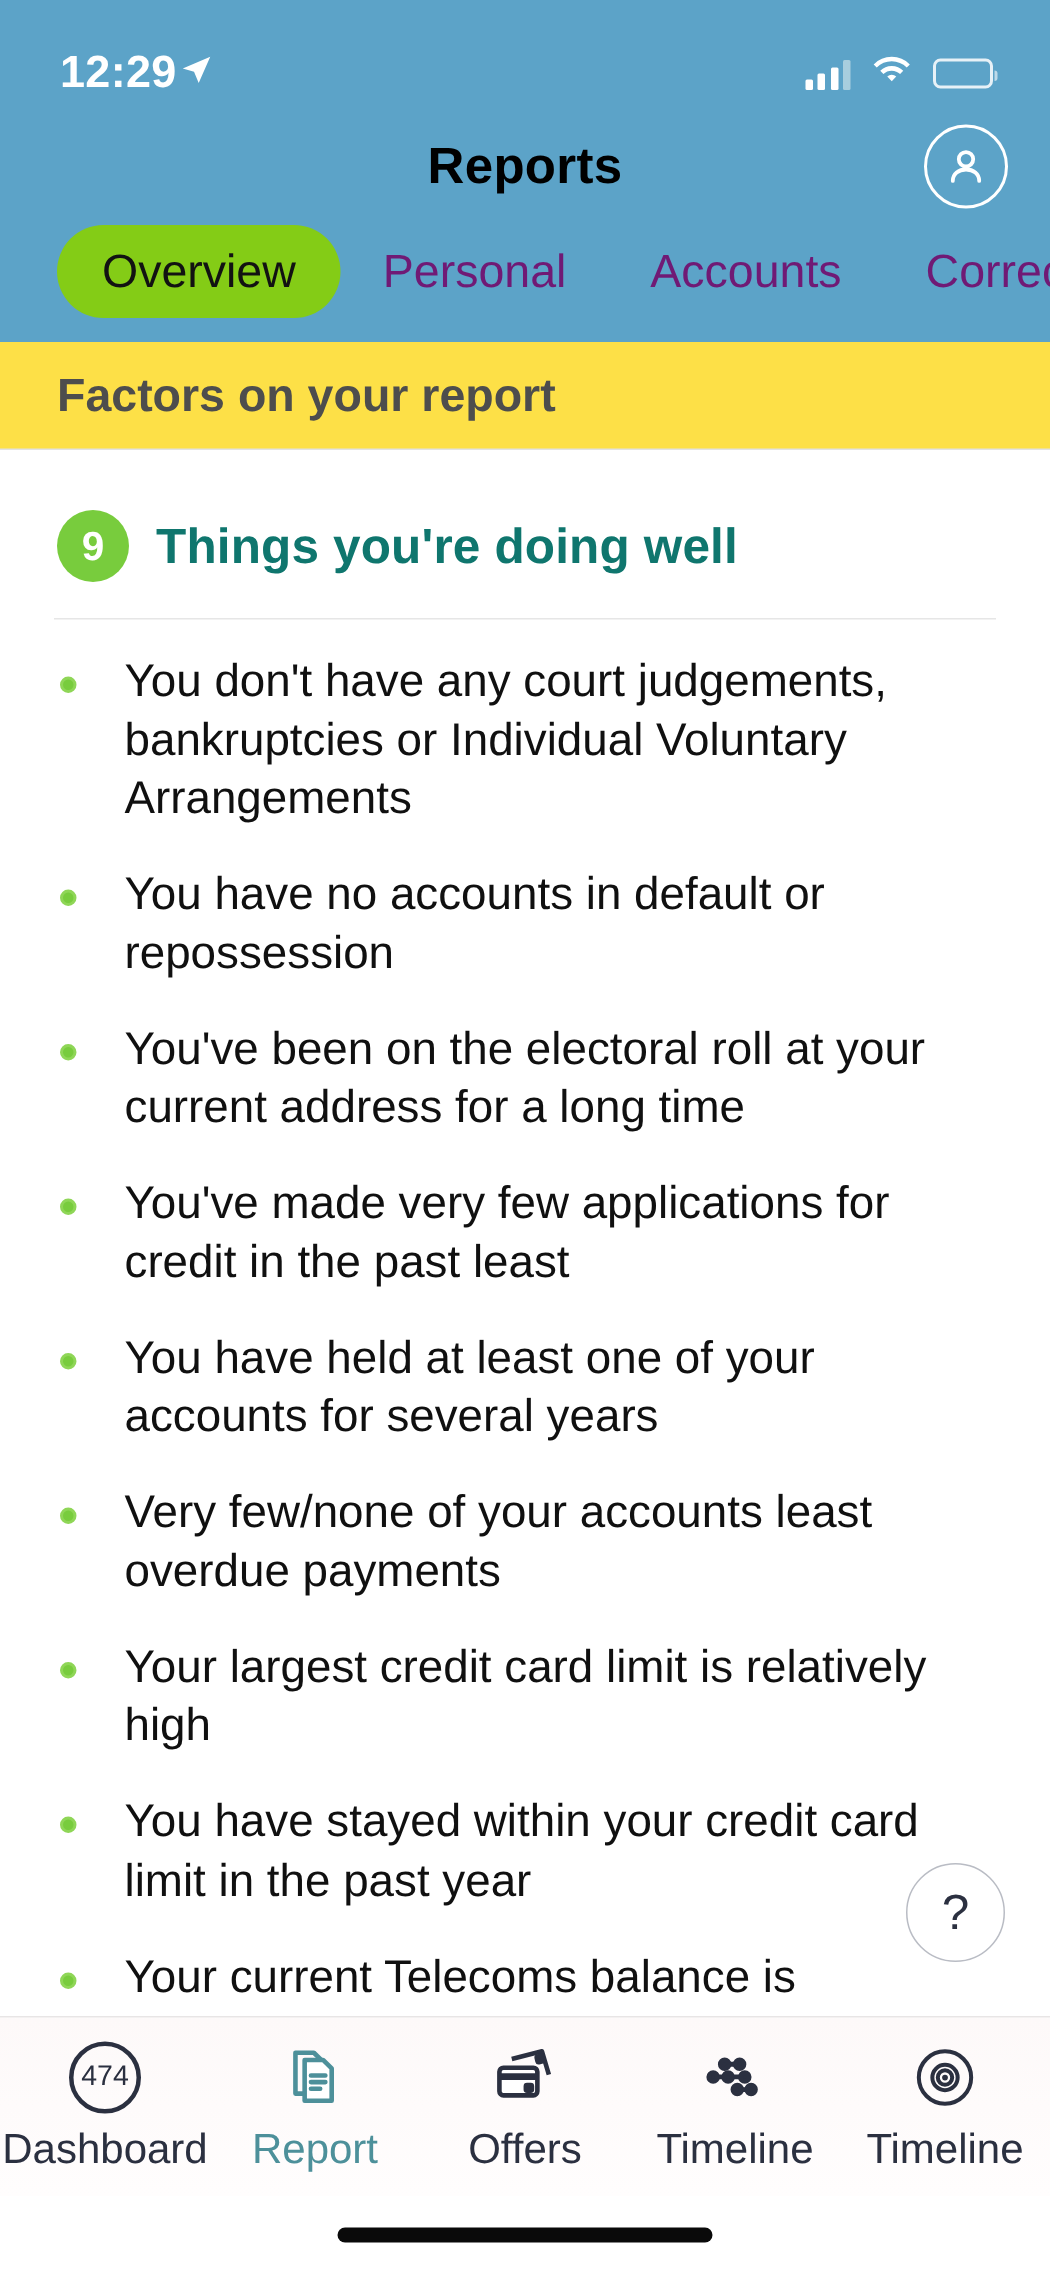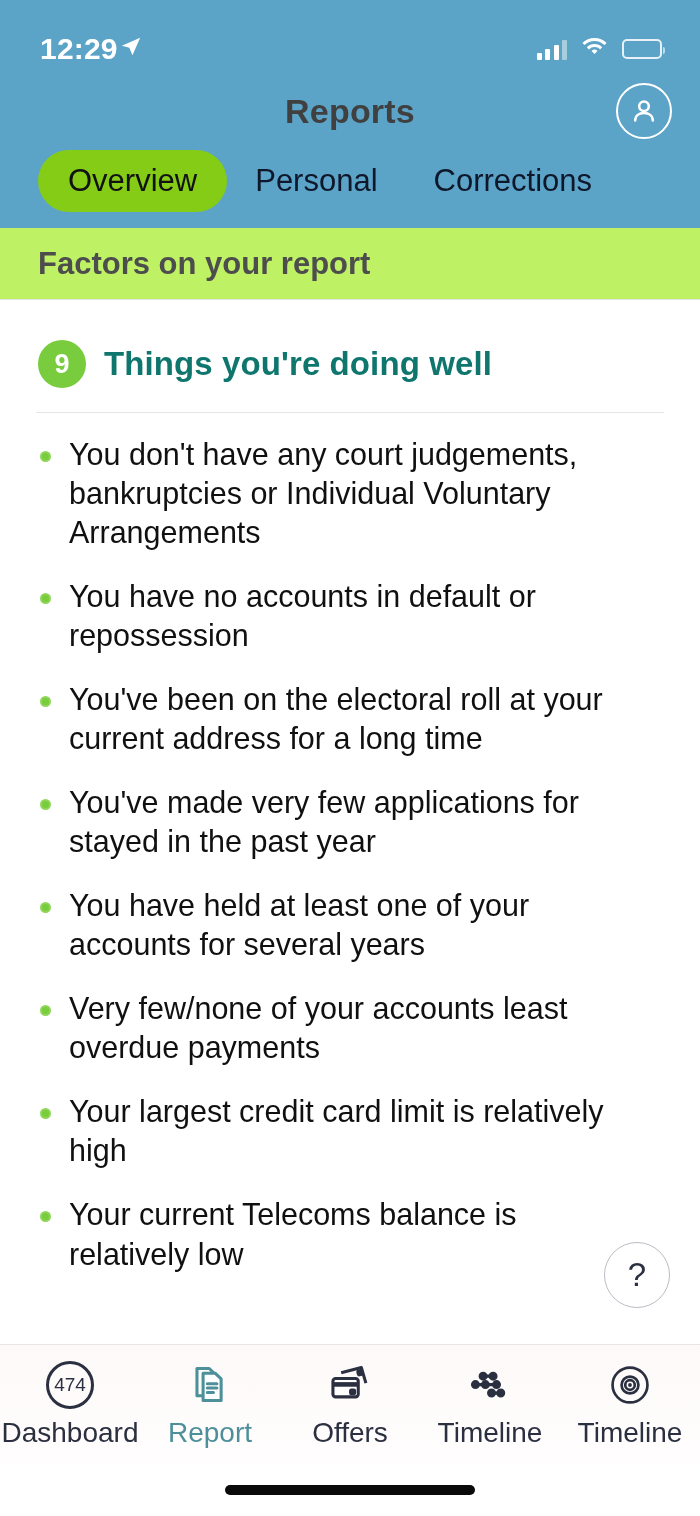--- a/index.html
+++ b/index.html
@@ -40,62 +40,62 @@
   .battery::after {
     content:""; position:absolute; right:-5px; top:6px;
     width:2.5px; height:7px; background:rgba(255,255,255,.6); border-radius:0 2px 2px 0;
   }
   .battery .lvl { height:100%; width:42%; background:#fff; border-radius:2px; }
 
   .titlerow {
     height:78px; display:flex; align-items:center; justify-content:center;
     position:relative;
   }
-  .title { color:#404040; font-size:34px; font-weight:700; letter-spacing:.2px; }
+  .title { color:#000000; font-size:34px; font-weight:700; letter-spacing:.2px; }
   .profile-btn {
     position:absolute; right:28px; top:50%; transform:translateY(-50%);
     width:56px; height:56px; border:2.5px solid #fff; border-radius:50%;
     display:flex; align-items:center; justify-content:center;
   }
 
   .tabs {
     display:flex; align-items:center; gap:0;
     padding:0 0 16px 38px; overflow:hidden; white-space:nowrap;
   }
   .tab {
-    color:#0f172a; font-size:31px; font-weight:400;
+    color:#701a75; font-size:31px; font-weight:400;
     padding:0 28px; line-height:62px; flex:0 0 auto;
   }
   .tab.active {
     background:#84cc16; color:#121212; font-weight:500;
     border-radius:34px; padding:0 30px;
   }
 
   
   .subheader {
-    background:#bef264; border-bottom:1px solid #e2e2e2;
+    background:#fde047; border-bottom:1px solid #e2e2e2;
     height:72px; display:flex; align-items:center; padding-left:38px;
     flex:0 0 auto;
   }
   .subheader-title { font-size:31px; font-weight:700; color:#4d4d4d; }
 
   
   .content { flex:1 1 auto; background:#fff; position:relative; overflow:hidden; padding:0 34px; }
   .section-head { display:flex; align-items:center; gap:18px; padding:40px 0 24px 4px; }
   .count-badge {
     width:48px; height:48px; border-radius:50%; background:#78cc3d;
     color:#fff; font-size:27px; font-weight:600;
     display:flex; align-items:center; justify-content:center;
   }
   .section-title { color:#0f766e; font-size:33px; font-weight:600; letter-spacing:.1px; }
   .divider { height:1px; background:#e6e6e6; margin:0 2px; }
 
   ul.factors { list-style:none; padding:22px 0 0 6px; }
   ul.factors li {
-    display:flex; align-items:flex-start; gap:18px; margin-bottom:25px;
+    display:flex; align-items:flex-start; gap:32px; margin-bottom:25px;
   }
   .dot {
     flex:0 0 auto; width:11px; height:11px; border-radius:50%;
     background:#78cc3d; border:2.5px solid #8fd657; margin-top:16px;
   }
   .factor-text {
     font-size:30.5px; line-height:1.28; color:#101010; max-width:555px;
   }
 
   .help-btn {
@@ -168,20 +168,21 @@
         <svg width="32" height="32" viewBox="0 0 24 24">
           <circle cx="12" cy="8.4" r="3.6" fill="none" stroke="#fff" stroke-width="1.9"></circle>
           <path d="M5.4 19.2c0-3.6 2.95-5.7 6.6-5.7s6.6 2.1 6.6 5.7" fill="none" stroke="#fff" stroke-width="1.9" stroke-linecap="round"></path>
         </svg>
       </div>
     </div>
 
     <div class="tabs">
       <span class="tab active">Overview</span>
       <span class="tab">Personal</span>
+      <span class="tab">Accounts</span>
       <span class="tab">Corrections</span>
     </div>
   </div>
 
   <div class="subheader">
     <span class="subheader-title">Factors on your report</span>
   </div>
 
   <div class="content">
 
@@ -199,33 +200,37 @@
       <li>
         <span class="dot"></span>
         <span class="factor-text">You have no accounts in default or repossession</span>
       </li>
       <li>
         <span class="dot"></span>
         <span class="factor-text">You've been on the electoral roll at your current address for a long time</span>
       </li>
       <li>
         <span class="dot"></span>
-        <span class="factor-text">You've made very few applications for stayed in the past year</span>
+        <span class="factor-text">You've made very few applications for credit in the past least</span>
       </li>
       <li>
         <span class="dot"></span>
         <span class="factor-text">You have held at least one of your accounts for several years</span>
       </li>
       <li>
         <span class="dot"></span>
         <span class="factor-text">Very few/none of your accounts least overdue payments</span>
       </li>
       <li>
         <span class="dot"></span>
         <span class="factor-text">Your largest credit card limit is relatively high</span>
+      </li>
+      <li>
+        <span class="dot"></span>
+        <span class="factor-text">You have stayed within your credit card limit in the past year</span>
       </li>
       <li>
         <span class="dot"></span>
         <span class="factor-text">Your current Telecoms balance is relatively low</span>
       </li>
     </ul>
 
     <div class="help-btn">?</div>
   </div>
 

